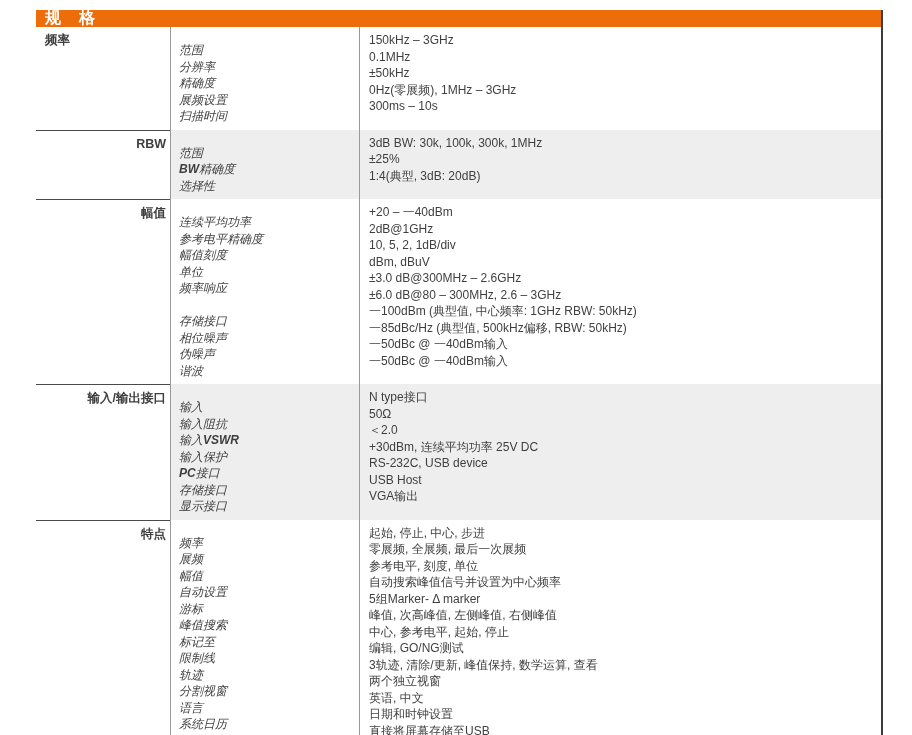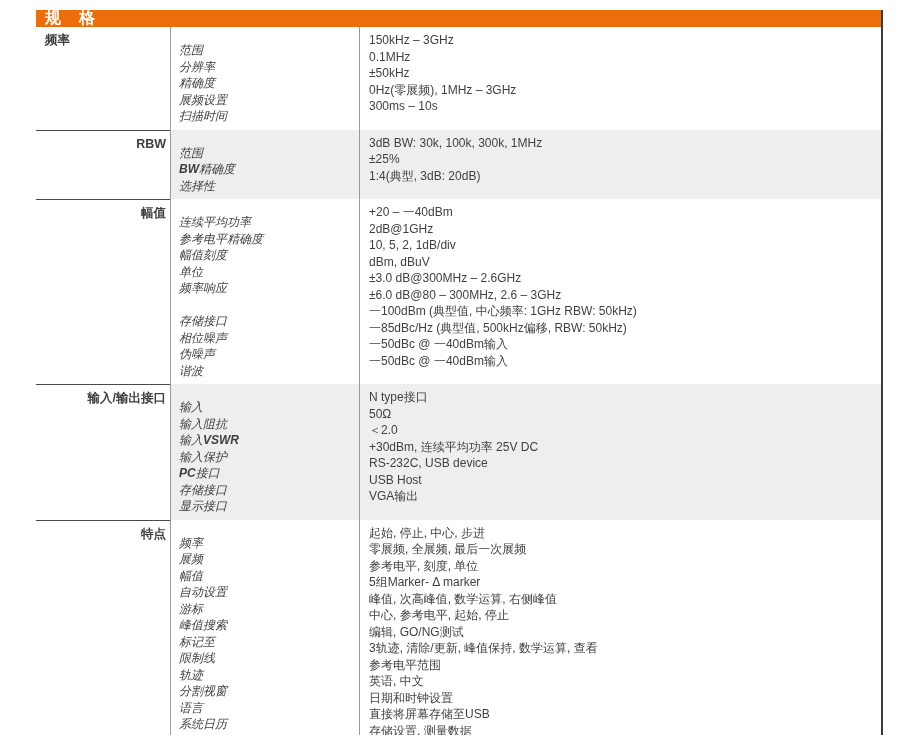--- a/index.html
+++ b/index.html
@@ -142,26 +142,27 @@
           <div class="line">分割视窗</div>
           <div class="line">语言</div>
           <div class="line">系统日历</div>
           <div class="line">显示存储</div>
           <div class="line">存储器</div>
         </div>
         <div class="values">
           <div class="line">起始, 停止, 中心, 步进</div>
           <div class="line">零展频, 全展频, 最后一次展频</div>
           <div class="line">参考电平, 刻度, 单位</div>
+          <div class="line">自动搜索峰值信号并设置为中心频率</div>
           <div class="line">5组Marker- Δ marker</div>
-          <div class="line">峰值, 次高峰值, 数学运算, 右侧峰值</div>
+          <div class="line">峰值, 次高峰值, 左侧峰值, 右侧峰值</div>
           <div class="line">中心, 参考电平, 起始, 停止</div>
           <div class="line">编辑, GO/NG测试</div>
           <div class="line">3轨迹, 清除/更新, 峰值保持, 数学运算, 查看</div>
-          <div class="line">参考电平范围</div>
+          <div class="line">两个独立视窗</div>
           <div class="line">英语, 中文</div>
           <div class="line">日期和时钟设置</div>
           <div class="line">直接将屏幕存储至USB</div>
           <div class="line">存储设置, 测量数据</div>
         </div>
       </div>
     </div>
 </div>
 
 </body></html>

